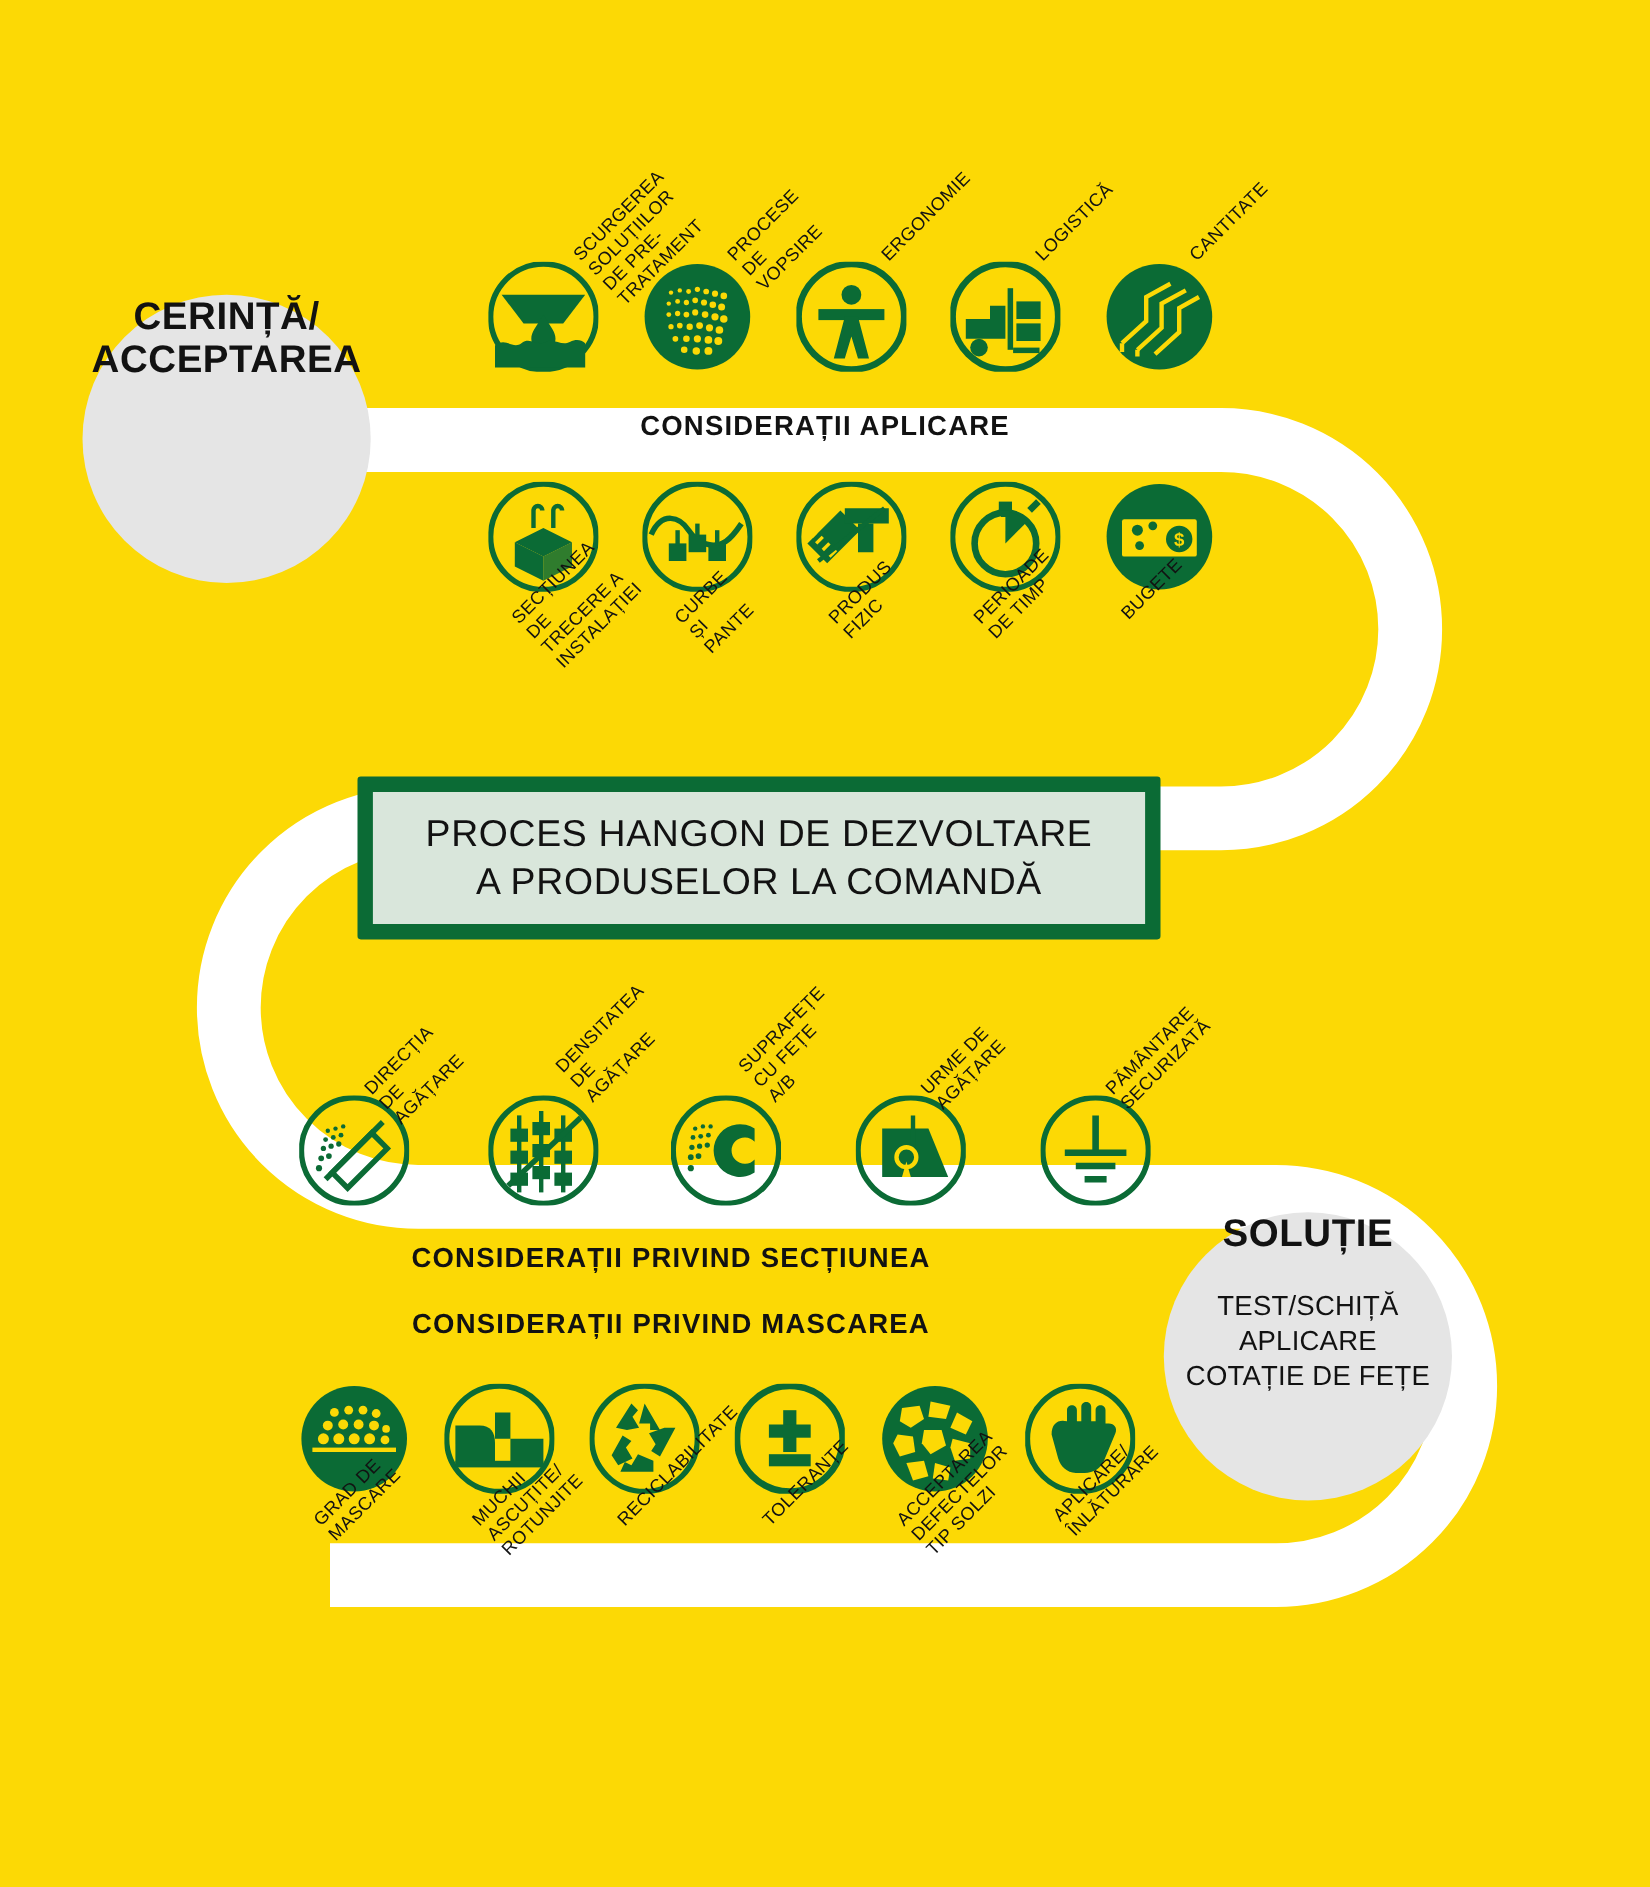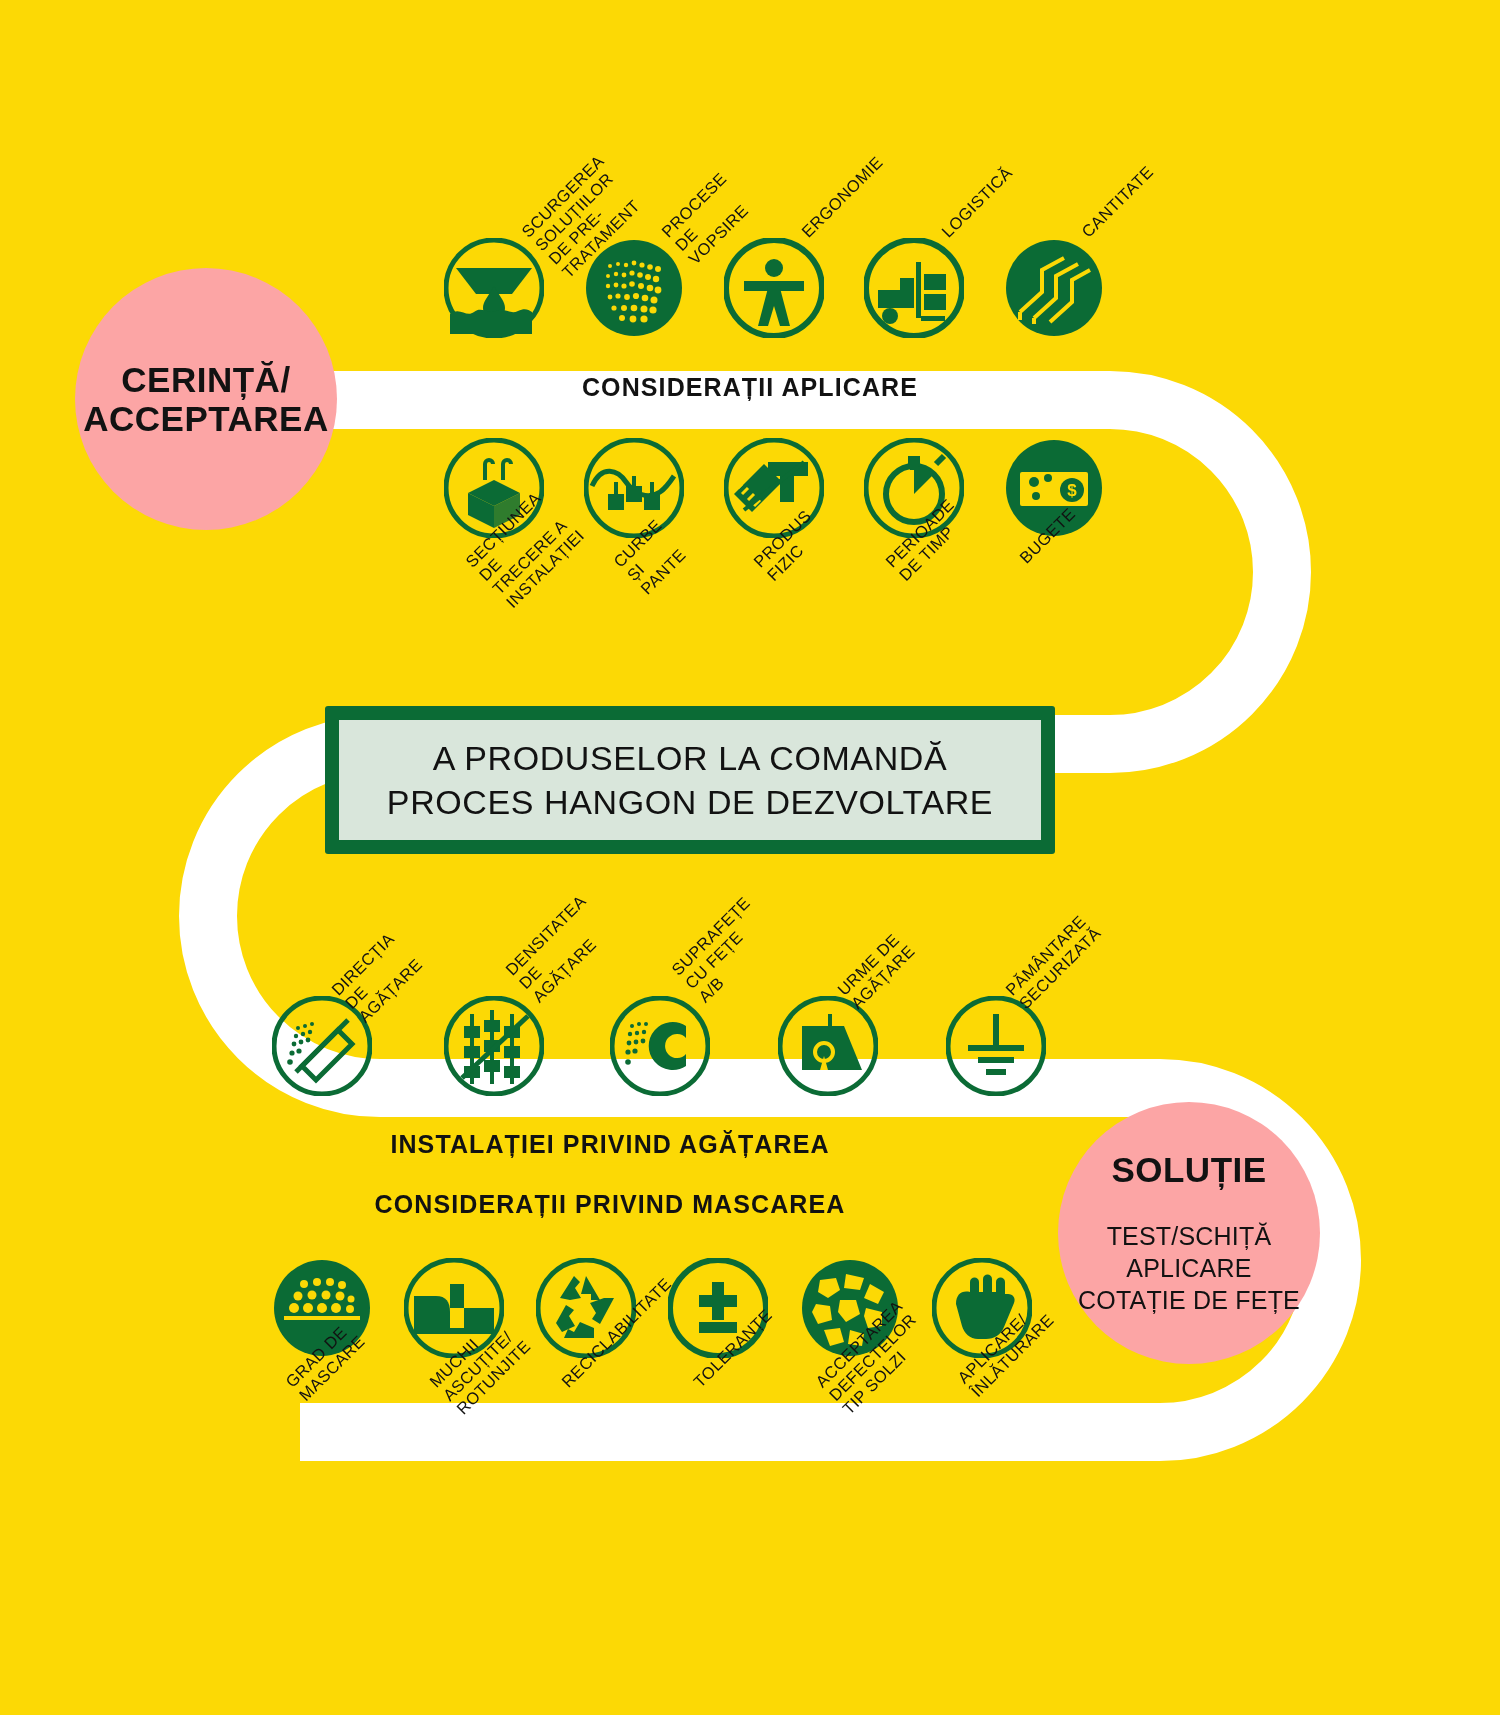--- a/index.html
+++ b/index.html
@@ -8,22 +8,22 @@
     background:#FCD905;
     font-family:"Liberation Sans", sans-serif;
     overflow:hidden;
     position:relative;
   }
   #stage{position:absolute;inset:0;width:1500px;height:1715px;}
   .svg-layer{position:absolute;left:0;top:0;width:1500px;height:1715px;}
 
   
   .hub{
-    position:absolute;border-radius:50%;background:#fca5a5;
-    display:flex;flex-direction:column;align-items:center;justify-content:center;
+    position:absolute;border-radius:50%;background:#e5e5e5;
+    display:flex;flex-direction:column;align-items:center;justify-content:flex-start;
     text-align:center;z-index:6;
   }
   #hub-start{left:75px;top:268px;width:262px;height:262px;}
   #hub-end{left:1058px;top:1102px;width:262px;height:262px;}
 
   .hub-title{
     font-weight:bold;color:#121212;letter-spacing:0.5px;line-height:1.12;
   }
   #hub-start .hub-title{font-size:35px;}
   #hub-end .hub-title{font-size:35px;margin-bottom:2px;}
@@ -98,27 +98,27 @@
   <div class="hub" id="hub-end">
     <div class="hub-title">SOLUȚIE</div>
     <div class="hub-sub">
       <span>TEST/SCHIȚĂ</span><br>
       <span>APLICARE</span><br>
       <span>COTAȚIE DE FEȚE</span>
     </div>
   </div>
 
   <div class="band-label" id="band-general">CONSIDERAȚII APLICARE</div>
-  <div class="band-label" id="band-hanging">INSTALAȚIEI PRIVIND AGĂȚAREA</div>
+  <div class="band-label" id="band-hanging">CONSIDERAȚII PRIVIND SECȚIUNEA</div>
   <div class="band-label" id="band-masking">CONSIDERAȚII PRIVIND MASCAREA</div>
 
   <div id="center-box">
     <div id="center-box-inner">
+      <div class="center-line">PROCES HANGON DE DEZVOLTARE</div>
       <div class="center-line">A PRODUSELOR LA COMANDĂ</div>
-      <div class="center-line">PROCES HANGON DE DEZVOLTARE</div>
     </div>
   </div>
 
   <div class="node" style="left:444px;top:238px;">
     <span class="ico">
       <svg viewBox="0 0 100 100">
           <circle cx="50" cy="50" r="48" fill="none" stroke="#0B6B35" stroke-width="5"></circle>
       <path d="M12 30 h76 l-20 26 h-36 z" fill="#0B6B35"></path>
       <path d="M50 48 c-7 12 -11 16 -11 22 a11 11 0 0 0 22 0 c0 -6 -4 -10 -11 -22 z" fill="#0B6B35"></path>
       <path d="M6 76 c10 -8 16 4 24 -2 c8 -6 14 3 22 -1 c8 -4 14 4 22 0 c6 -3 10 -2 14 1 l0 22 h-82 z" fill="#0B6B35"></path>

